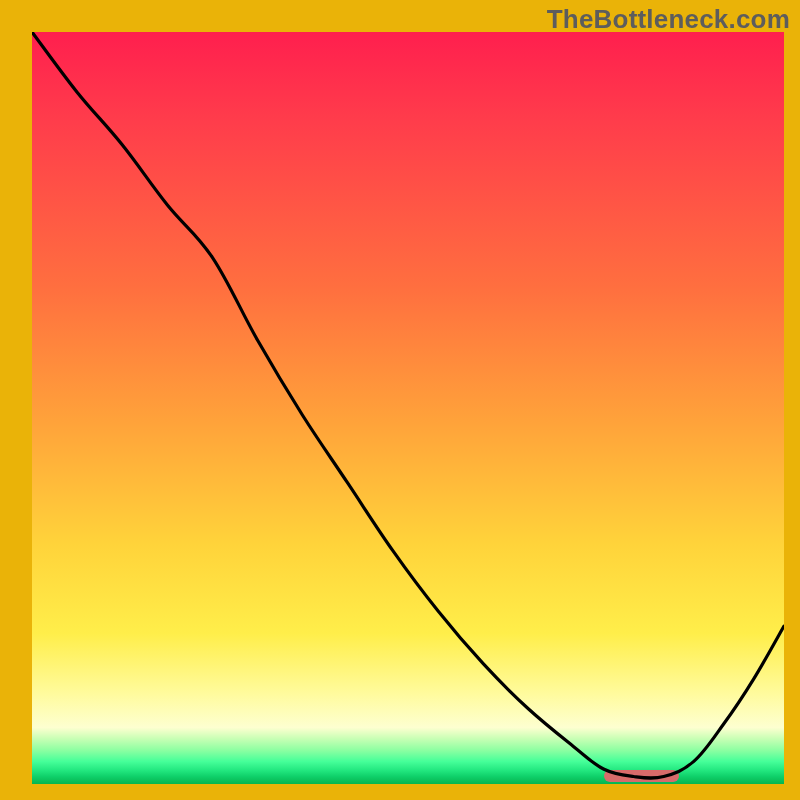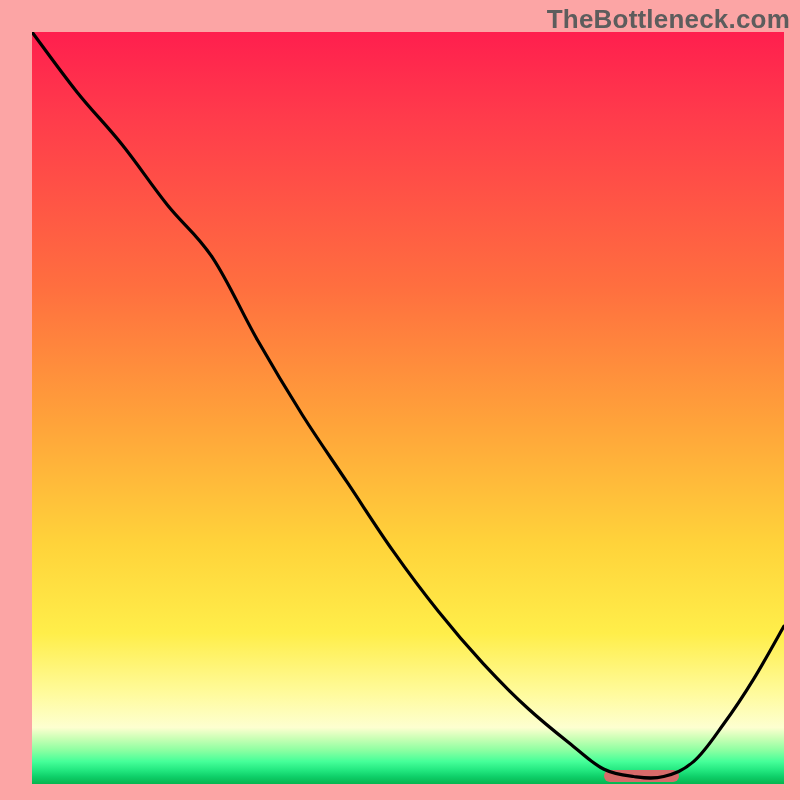--- a/index.html
+++ b/index.html
@@ -1,21 +1,21 @@
 <!DOCTYPE html>
 <html><head>
 <meta charset="utf-8">
 <style>
   * { margin: 0; padding: 0; box-sizing: border-box; }
   html, body { width: 800px; height: 800px; overflow: hidden; background: #fff; }
   .stage {
     position: relative;
     width: 800px;
     height: 800px;
-    background: #fca5a5;
+    background: #eab308;
     text-align: right;
   }
   .watermark {
     position: absolute;
     top: 4px;
     right: 10px;
     font-family: Arial, Helvetica, sans-serif;
     font-size: 26px;
     font-weight: 600;
     color: #5d5d5d;

